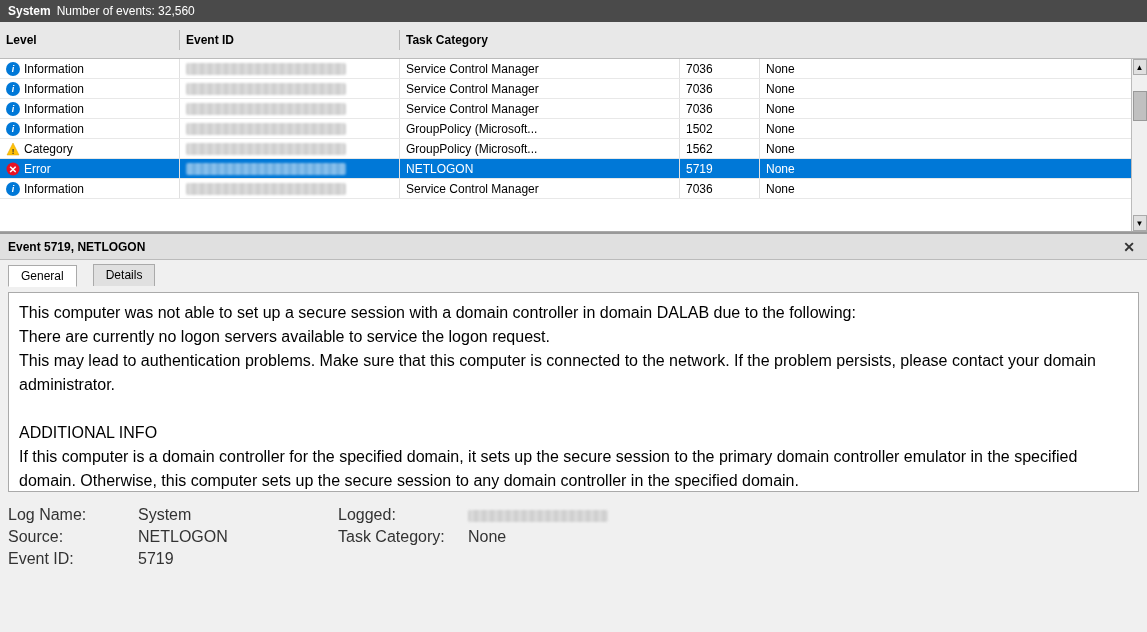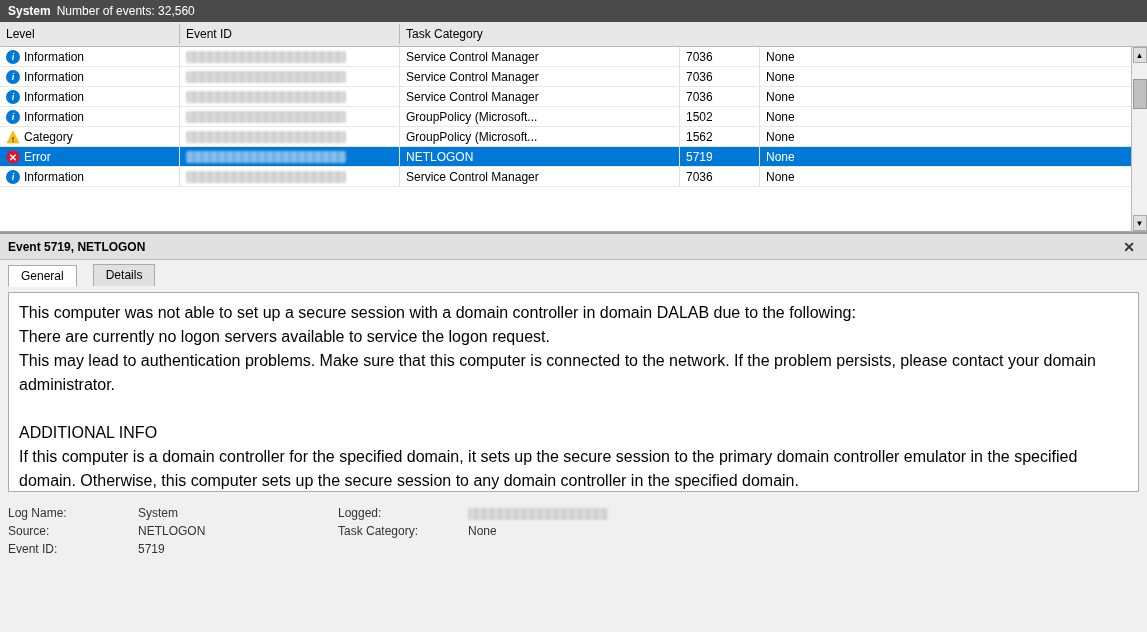--- a/index.html
+++ b/index.html
@@ -35,23 +35,23 @@
       display: flex;
       flex-direction: column;
       overflow: hidden;
     }
 
     .event-table-header {
       display: grid;
       grid-template-columns: 180px 220px 280px 80px 1fr;
       background: #e8e8e8;
       border-bottom: 1px solid #bbb;
-      font-weight: normal;
+      font-weight: bold;
       font-size: 12px;
-      padding: 2px 0;
+      padding: 8px 0;
       min-height: 22px;
     }
     .event-table-header > div {
       padding: 3px 6px;
       border-right: 1px solid #bbb;
       display: flex;
       align-items: center;
     }
     .event-table-header > div:last-child {
       border-right: none;
@@ -222,21 +222,21 @@
       line-height: 1.5;
       min-height: 160px;
       max-height: 200px;
     }
 
     .metadata-section {
       padding: 8px 8px 4px;
       display: grid;
       grid-template-columns: 130px 200px 130px 1fr;
       gap: 4px 0;
-      font-size: 12px;
+      font-size: 16px;
     }
     .meta-label {
       font-weight: normal;
       color: #333;
     }
     .meta-value {
       color: #333;
     }
     .meta-value-blur {
       display: inline-block;

